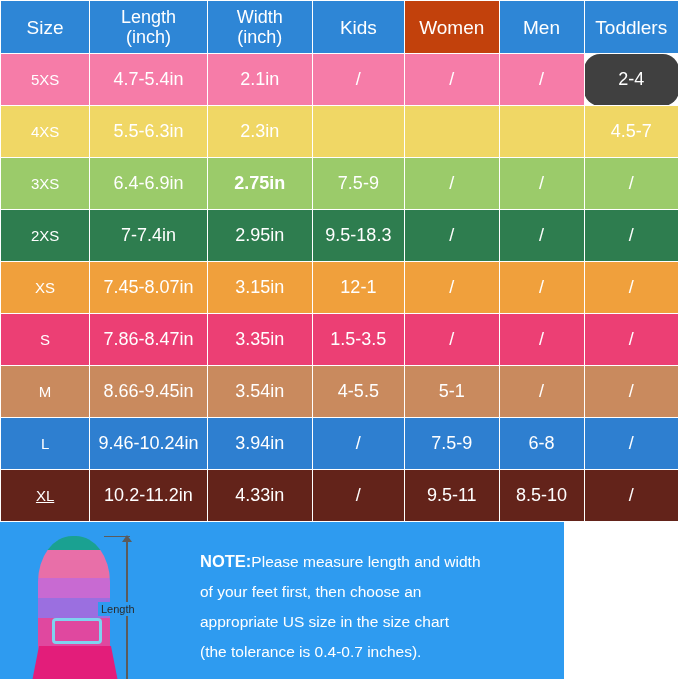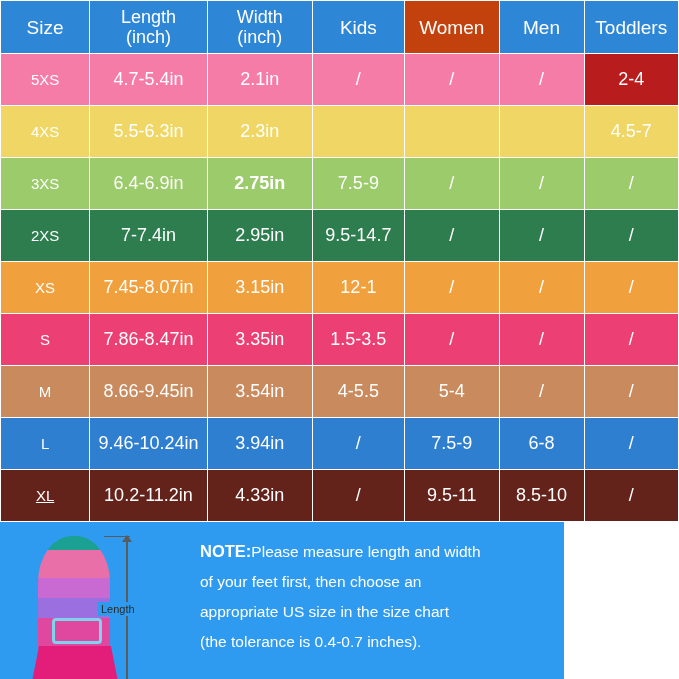--- a/index.html
+++ b/index.html
@@ -72,21 +72,21 @@
   #fin-figure {
     width: 200px;
     min-width: 200px;
     height: 100%;
     position: relative;
   }
   #note-text {
     color: #ffffff;
     font-size: 15.5px;
     line-height: 30px;
-    padding-top: 14px;
+    padding-top: 24px;
     padding-right: 14px;
   }
   #note-text .note-label {
     font-weight: bold;
     font-size: 16.5px;
   }
   
   .fin-blade {
     position: absolute;
     left: 38px;
@@ -195,21 +195,21 @@
       </tr>
     </thead>
     <tbody>
         <tr>
           <td class="size-col" style="background: rgb(246, 124, 168);">5XS</td>
           <td style="background: rgb(246, 124, 168);">4.7-5.4in</td>
           <td style="background: rgb(246, 124, 168);">2.1in</td>
           <td style="background: rgb(246, 124, 168);">/</td>
           <td style="background: rgb(246, 124, 168);">/</td>
           <td style="background: rgb(246, 124, 168);">/</td>
-          <td style="background: #b91c1c;">2-4</td>
+          <td style="background: #404040; border-radius: 16px;">2-4</td>
         </tr>
         <tr>
           <td class="size-col" style="background: rgb(240, 215, 101);">4XS</td>
           <td style="background: rgb(240, 215, 101);">5.5-6.3in</td>
           <td style="background: rgb(240, 215, 101);">2.3in</td>
           <td style="background: rgb(240, 215, 101);"></td>
           <td style="background: rgb(240, 215, 101);"></td>
           <td style="background: rgb(240, 215, 101);"></td>
           <td style="background: rgb(240, 215, 101);">4.5-7</td>
         </tr>
@@ -219,21 +219,21 @@
           <td style="background: rgb(155, 203, 106); font-weight: bold;">2.75in</td>
           <td style="background: rgb(155, 203, 106);">7.5-9</td>
           <td style="background: rgb(155, 203, 106);">/</td>
           <td style="background: rgb(155, 203, 106);">/</td>
           <td style="background: rgb(155, 203, 106);">/</td>
         </tr>
         <tr>
           <td class="size-col" style="background: rgb(46, 125, 79);">2XS</td>
           <td style="background: rgb(46, 125, 79);">7-7.4in</td>
           <td style="background: rgb(46, 125, 79);">2.95in</td>
-          <td style="background: rgb(46, 125, 79);">9.5-14.7</td>
+          <td style="background: rgb(46, 125, 79);">9.5-18.3</td>
           <td style="background: rgb(46, 125, 79);">/</td>
           <td style="background: rgb(46, 125, 79);">/</td>
           <td style="background: rgb(46, 125, 79);">/</td>
         </tr>
         <tr>
           <td class="size-col" style="background: rgb(240, 160, 60);">XS</td>
           <td style="background: rgb(240, 160, 60);">7.45-8.07in</td>
           <td style="background: rgb(240, 160, 60);">3.15in</td>
           <td style="background: rgb(240, 160, 60);">12-1</td>
           <td style="background: rgb(240, 160, 60);">/</td>
@@ -247,21 +247,21 @@
           <td style="background: rgb(236, 63, 116);">1.5-3.5</td>
           <td style="background: rgb(236, 63, 116);">/</td>
           <td style="background: rgb(236, 63, 116);">/</td>
           <td style="background: rgb(236, 63, 116);">/</td>
         </tr>
         <tr>
           <td class="size-col" style="background: rgb(201, 138, 94);">M</td>
           <td style="background: rgb(201, 138, 94);">8.66-9.45in</td>
           <td style="background: rgb(201, 138, 94);">3.54in</td>
           <td style="background: rgb(201, 138, 94);">4-5.5</td>
-          <td style="background: rgb(201, 138, 94);">5-4</td>
+          <td style="background: rgb(201, 138, 94);">5-1</td>
           <td style="background: rgb(201, 138, 94);">/</td>
           <td style="background: rgb(201, 138, 94);">/</td>
         </tr>
         <tr>
           <td class="size-col" style="background: rgb(46, 127, 208);">L</td>
           <td style="background: rgb(46, 127, 208);">9.46-10.24in</td>
           <td style="background: rgb(46, 127, 208);">3.94in</td>
           <td style="background: rgb(46, 127, 208);">/</td>
           <td style="background: rgb(46, 127, 208);">7.5-9</td>
           <td style="background: rgb(46, 127, 208);">6-8</td>

